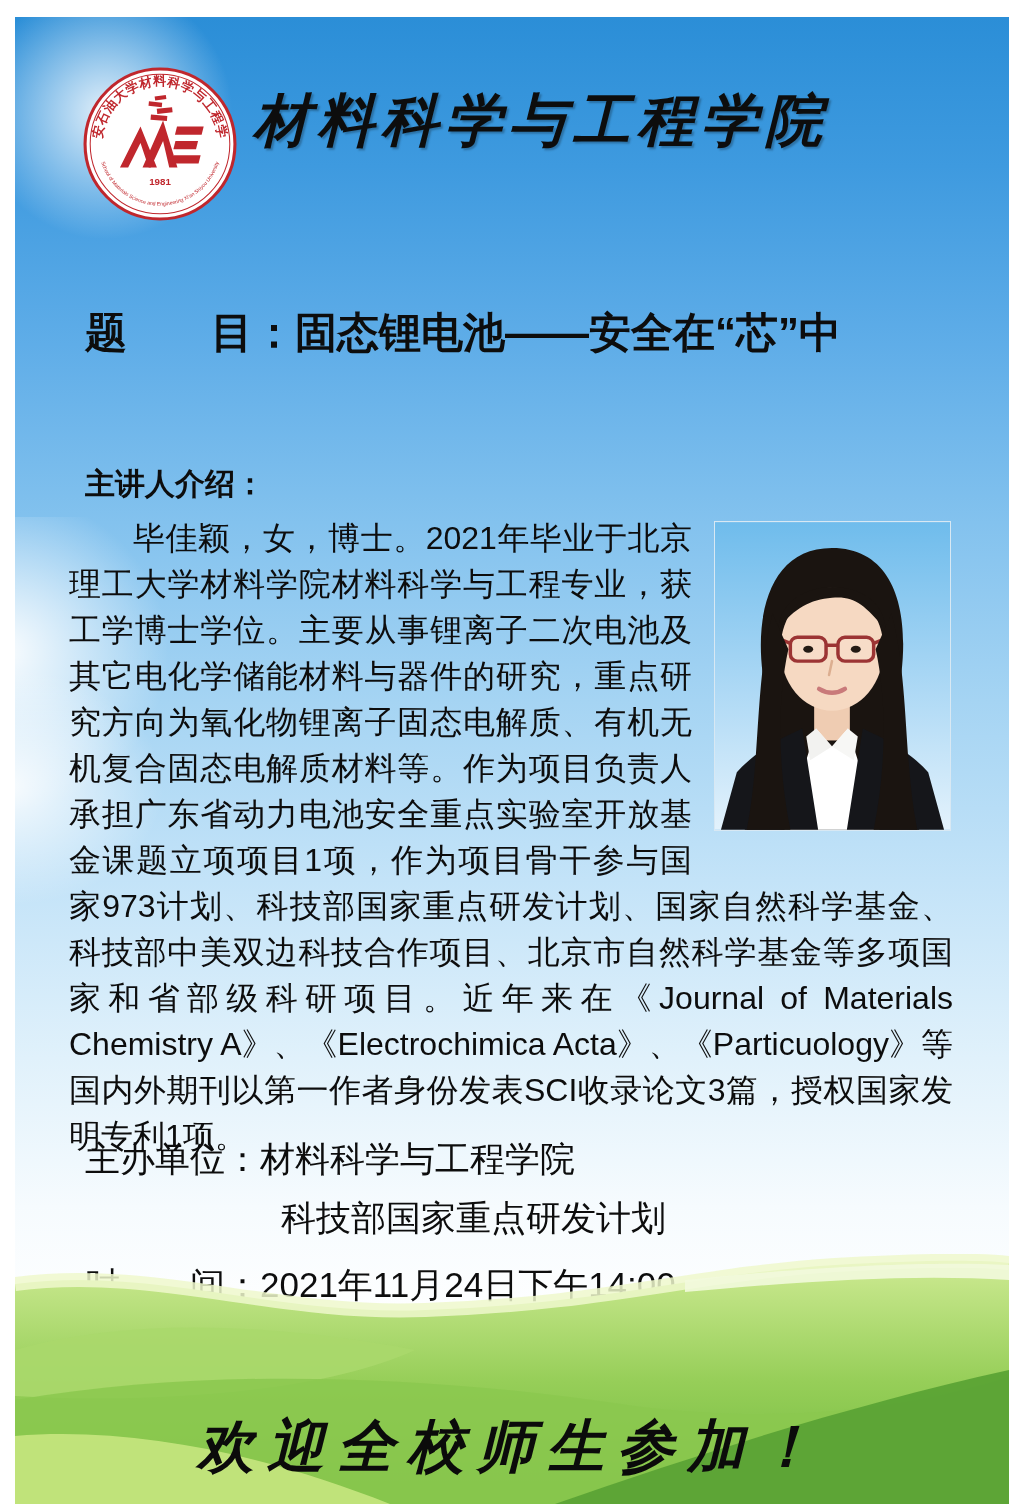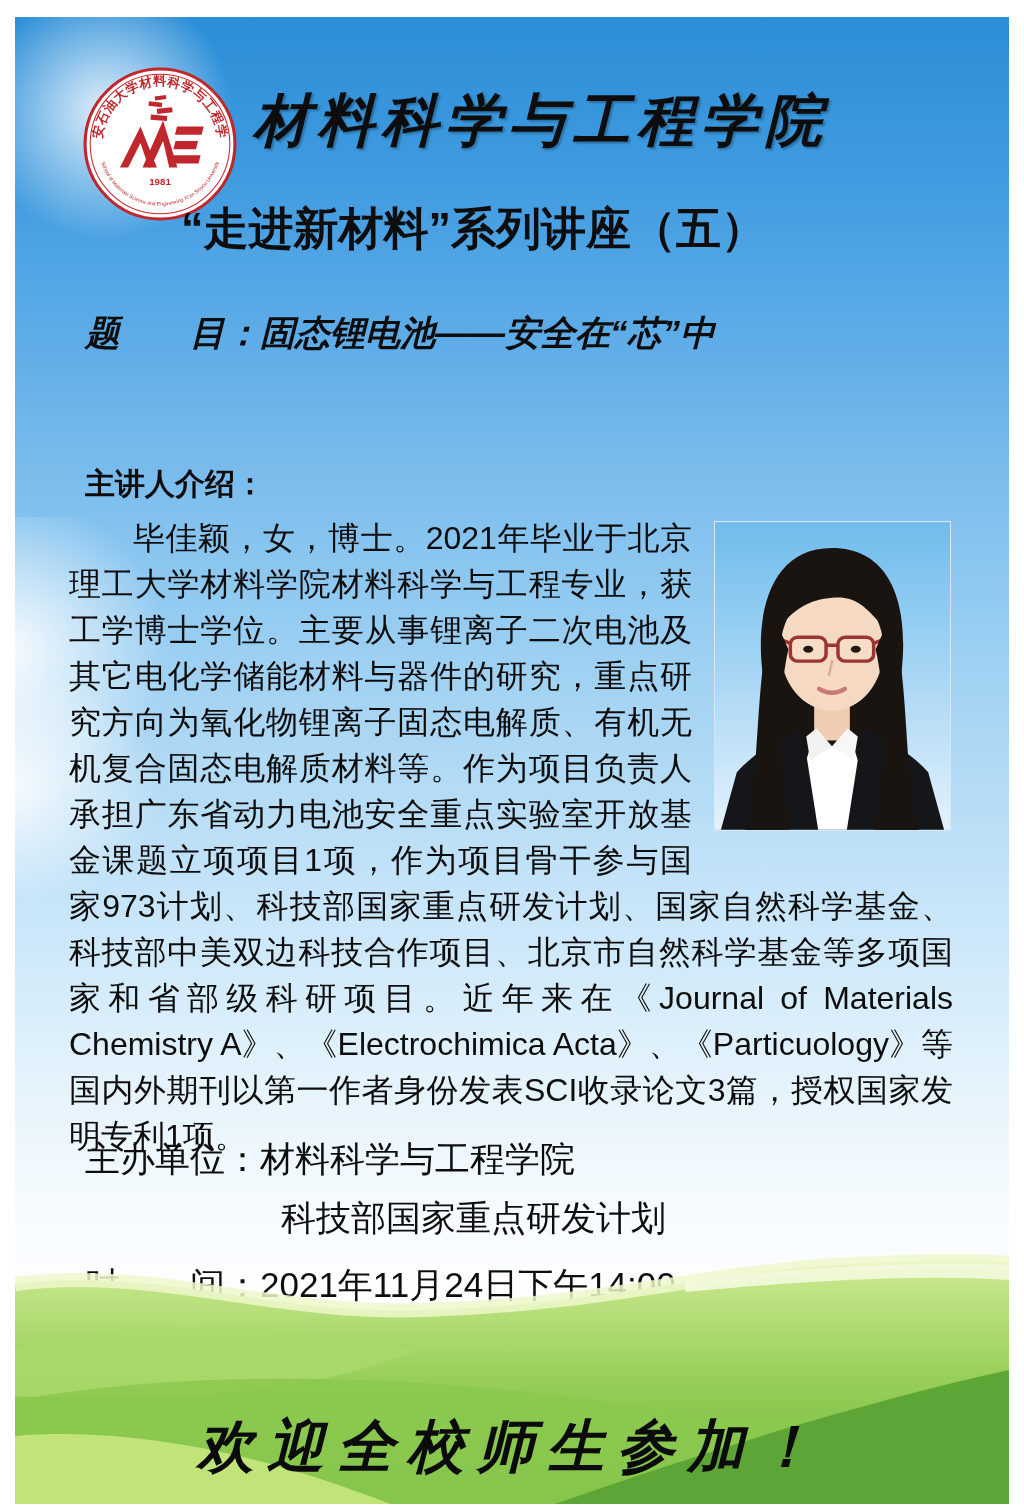--- a/index.html
+++ b/index.html
@@ -37,21 +37,21 @@
     text-shadow:2px 2px 2px rgba(0,0,0,.25);
     white-space:nowrap;
   }
   .subtitle {
     position:absolute; left:166px; top:182px; width:760px;
     font-size:45px; font-weight:bold; color:#0d0d0d; white-space:nowrap;
   }
 
   
   .info-block { position:absolute; left:70px; top:287px; width:860px; }
-  .info-line { font-size:35px; font-weight:bold; color:#0d0d0d; line-height:58px; white-space:nowrap;font-style:italic; }
+  .info-line { font-size:42px; font-weight:bold; color:#0d0d0d; line-height:58px; white-space:nowrap; }
 
   
   .intro-heading {
     position:absolute; left:70px; top:447px;
     font-size:30px; font-weight:bold; color:#0d0d0d;
   }
   .intro-body {
     position:absolute; left:54px; top:498px; width:884px;
     font-size:32px; font-weight:500; color:#0d0d0d;
     line-height:46px; text-align:justify;
@@ -115,21 +115,20 @@
             <rect x="106" y="58" width="26" height="8"></rect>
             <rect x="108" y="72" width="22" height="8"></rect>
             <rect x="110" y="86" width="26" height="8"></rect>
           </g>
         </g>
         <text x="75" y="115" text-anchor="middle" font-size="9.5" font-weight="bold" fill="#c0272d">1981</text>
       </svg>
     </div>
 
     <div class="main-title">材料科学与工程学院</div>
-    <div class="subtitle">“走进新材料”系列讲座（五）</div>
 
     <div class="info-block">
       <div class="info-line">
         <span>题　　目：</span><span>固态锂电池——安全在“芯”中</span>
       </div>
     </div>
 
     <div class="intro-heading">主讲人介绍：</div>
 
     <div class="intro-body">

